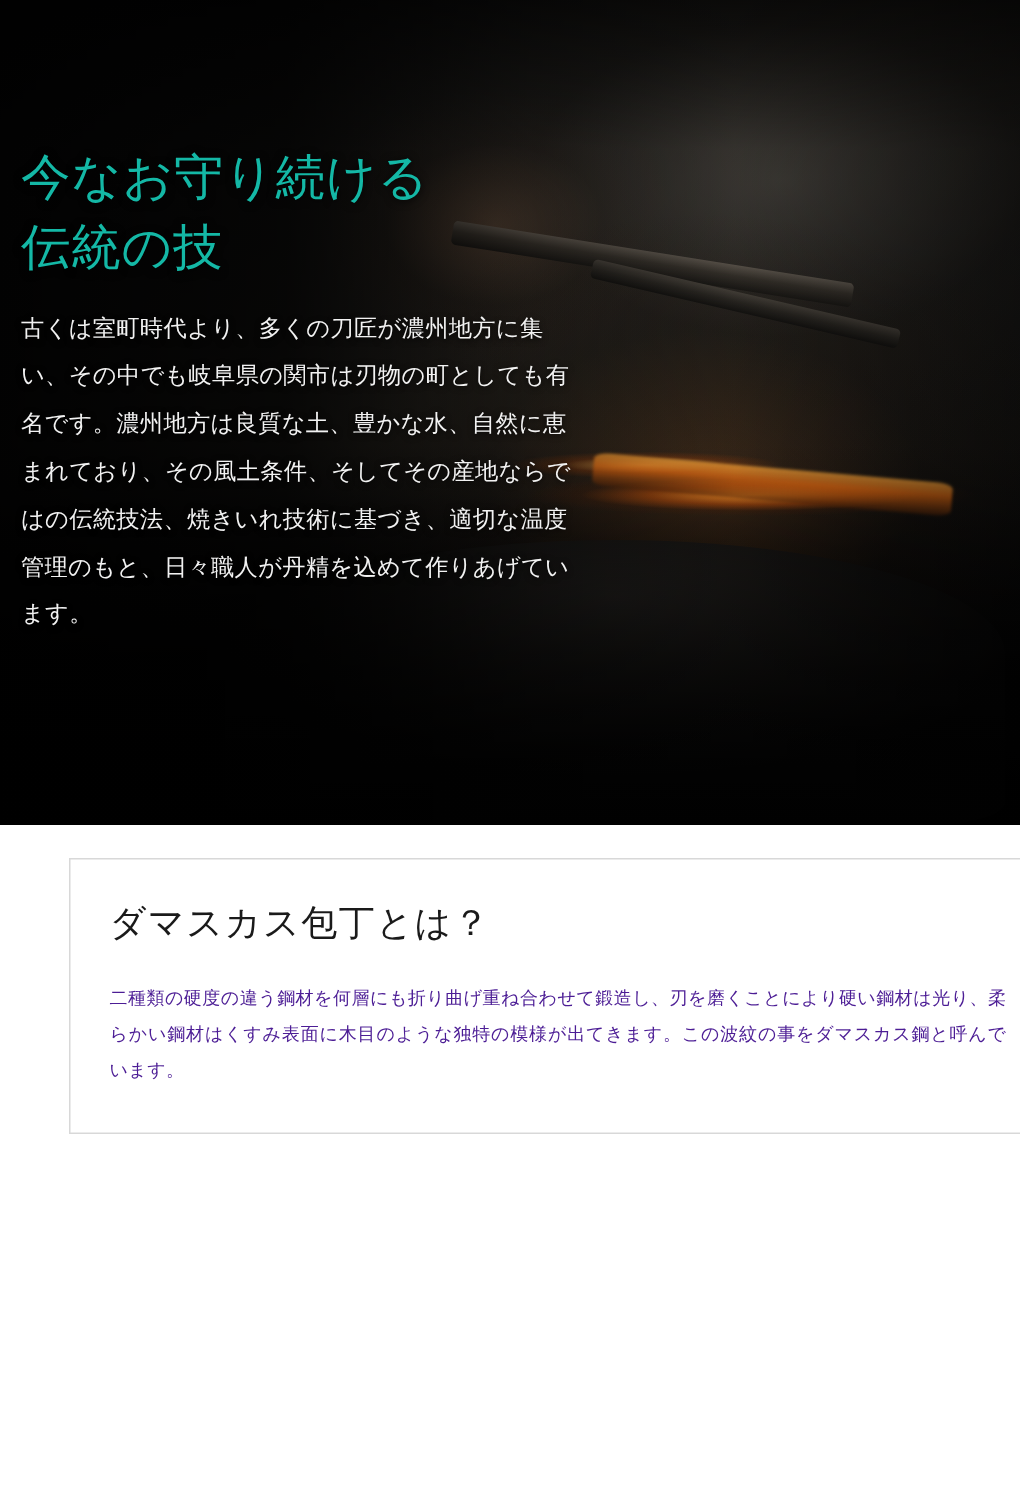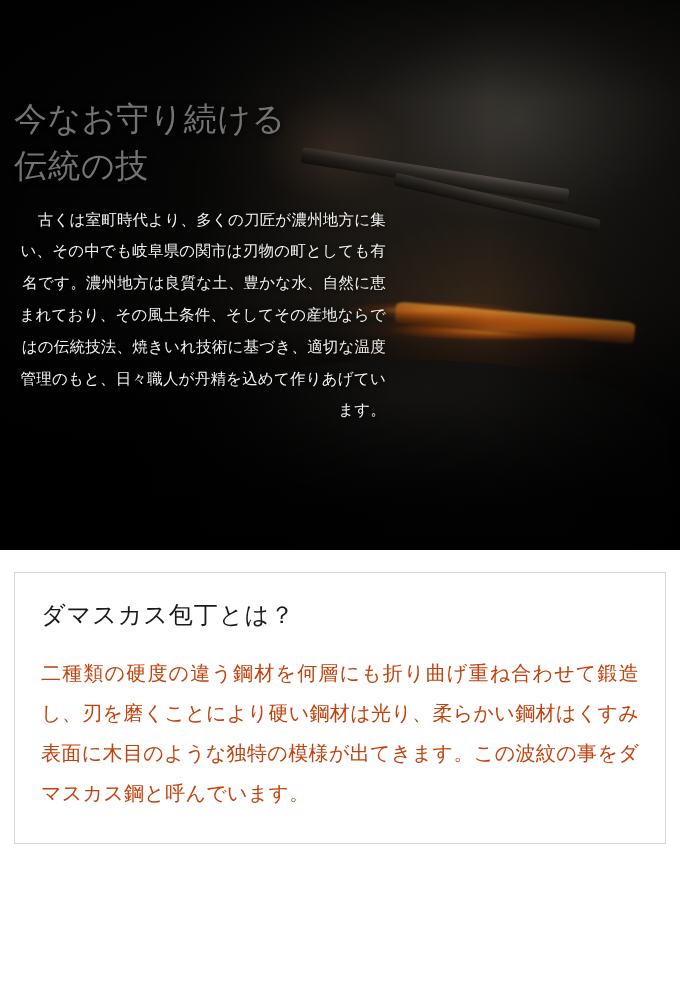--- a/index.html
+++ b/index.html
@@ -102,67 +102,67 @@
     width: 372px;
     color: #ffffff;
   }
   .hero-title {
     font-family: "Liberation Serif", serif;
     font-size: 33px;
     line-height: 1.42;
     font-weight: 400;
     letter-spacing: 0.5px;
     margin: 0 0 14px 0;
-    color: #737373;
+    color: #14b8a6;
     text-shadow: 0 1px 6px rgba(0,0,0,0.85);
     white-space: pre-line;
   }
   .hero-body {
     font-family: "Liberation Sans", sans-serif;
     font-size: 15.5px;
     line-height: 2.05;
     color: #f2f2f2;
     margin: 0 0 20px 0;
     text-shadow: 0 1px 4px rgba(0,0,0,0.9);
     letter-spacing: 0.2px;
-    text-align: right;
   }
   .hero-body:last-child { margin-bottom: 0; }
 
   
   .gap {
     height: 22px;
     background: #ffffff;
   }
 
   
   .info-wrap {
     padding: 0 14px;
     background: #ffffff;
+    margin-left: 32px;
   }
   .info-card {
     border: 1px solid #d8d8d8;
     background: #ffffff;
     padding: 26px 26px 30px 26px;
     box-sizing: border-box;
     width: 652px;
   }
   .info-title {
     font-family: "Liberation Serif", serif;
     font-size: 24px;
     font-weight: 400;
     color: #1a1a1a;
     margin: 0 0 22px 0;
     letter-spacing: 1px;
   }
   .info-para {
     font-family: "Liberation Serif", serif;
-    font-size: 20px;
+    font-size: 12px;
     line-height: 2.0;
-    color: #c2410c;
+    color: #4c1d95;
     margin: 0 0 20px 0;
     letter-spacing: 0.3px;
     text-align: justify;
   }
   .info-para:last-child { margin-bottom: 0; }
 </style>
 </head>
 <body>
 
 <section class="hero">

